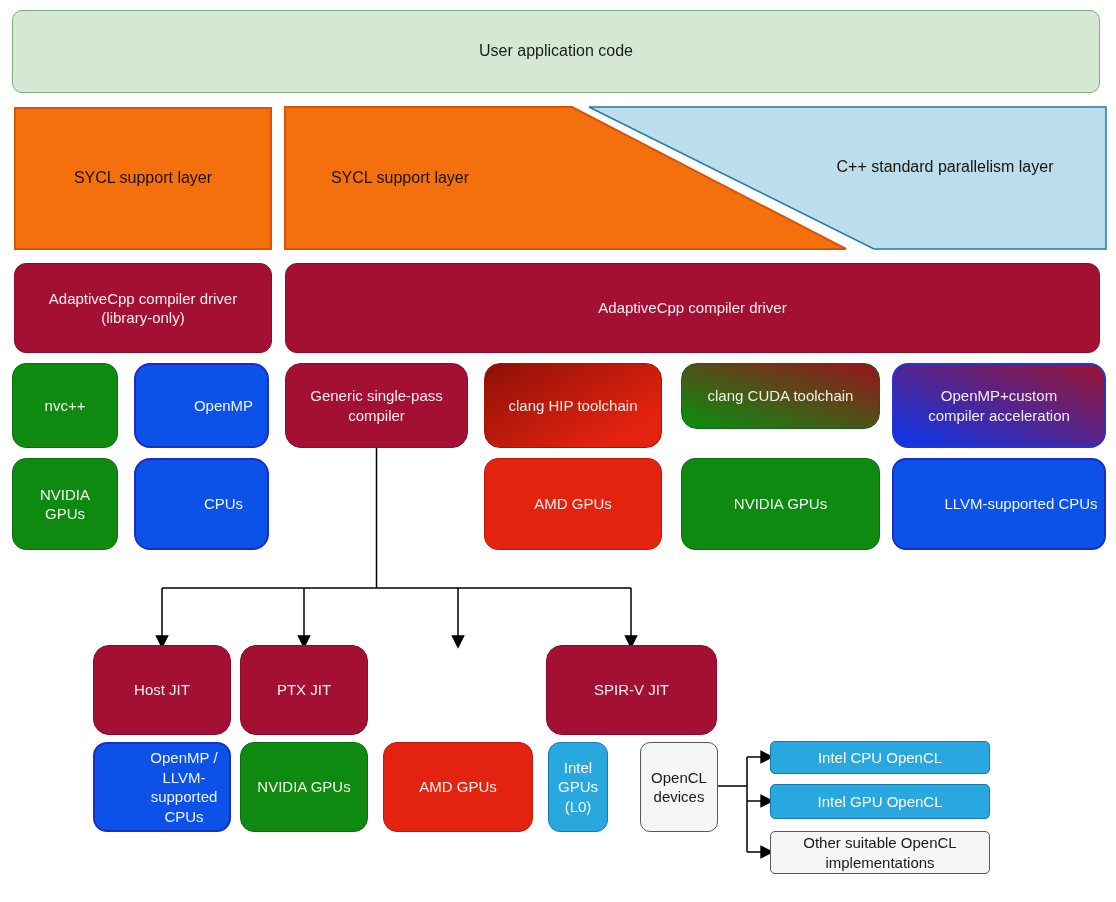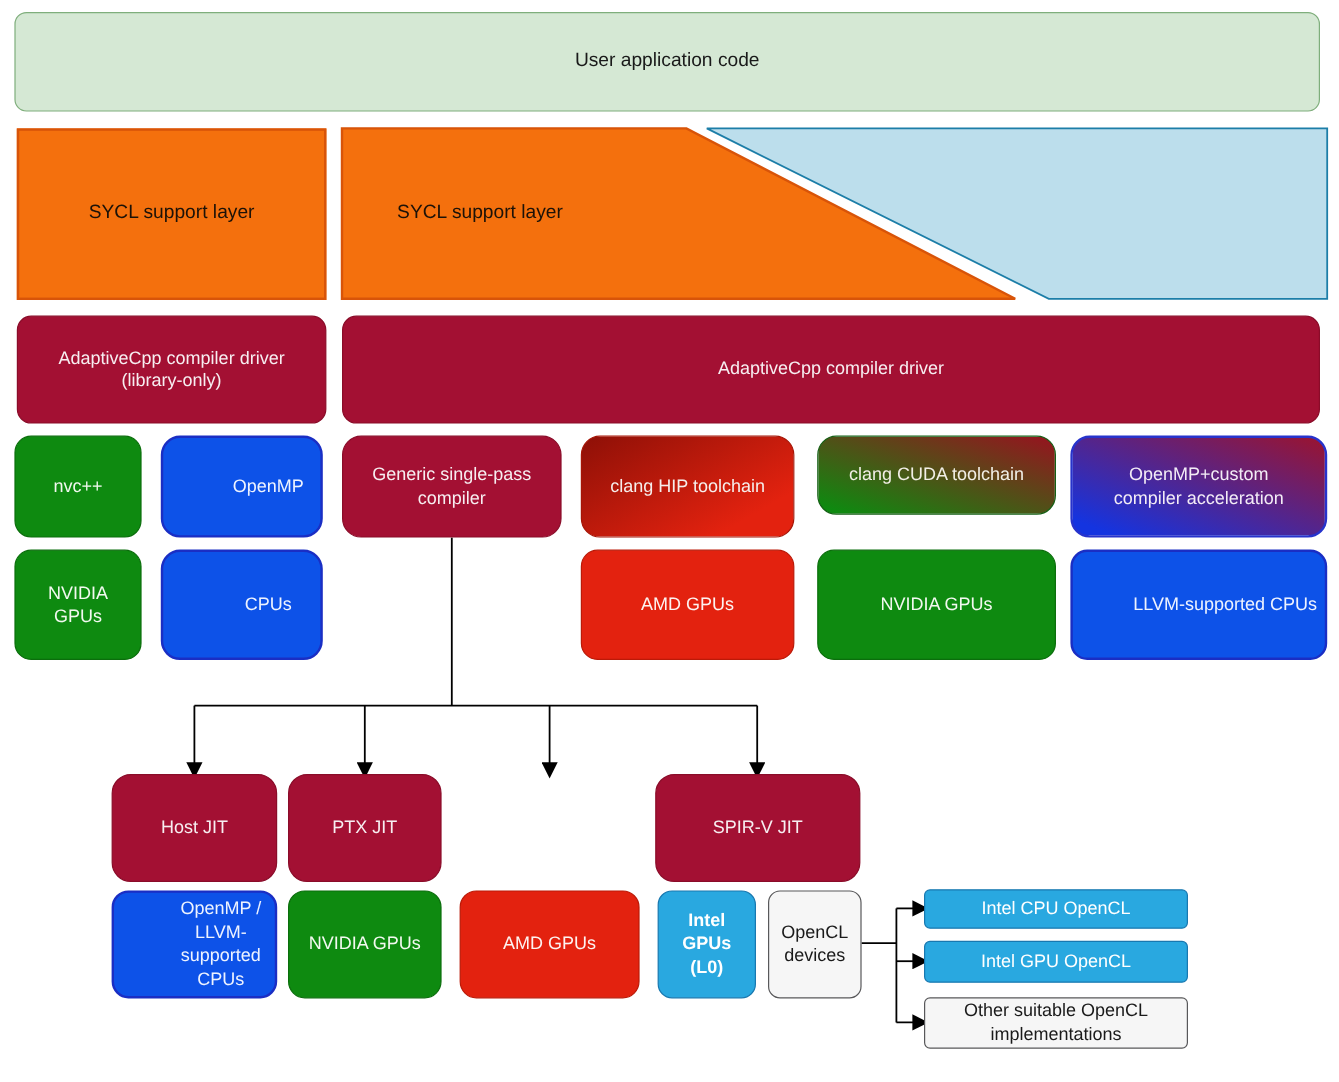--- a/index.html
+++ b/index.html
@@ -69,20 +69,23 @@
   <div class="box lightgreen fs16" style="left:12px;top:10px;width:1088px;height:83px;">
     <span>User application code</span>
   </div>
 
   <div class="box orange fs16" style="left:14px;top:107px;width:258px;height:143px;">
     <span>SYCL support layer</span>
   </div>
   <div class="box plain fs16" style="left:287px;top:107px;width:226px;height:143px;">
     <span>SYCL support layer</span>
   </div>
+  <div class="box plain fs16" style="left:790px;top:107px;width:310px;height:120px;">
+    <span>C++ standard parallelism layer</span>
+  </div>
 
   <div class="box crimson r12" style="left:14px;top:263px;width:258px;height:90px;">
     <span>AdaptiveCpp compiler driver
 (library-only)</span>
   </div>
   <div class="box crimson r12" style="left:285px;top:263px;width:815px;height:90px;">
     <span>AdaptiveCpp compiler driver</span>
   </div>
 
   <div class="box green r14" style="left:12px;top:363px;width:106px;height:85px;">
@@ -137,21 +140,21 @@
     <span>OpenMP /
 LLVM-supported
 CPUs</span>
   </div>
   <div class="box green r14" style="left:240px;top:742px;width:128px;height:90px;">
     <span>NVIDIA GPUs</span>
   </div>
   <div class="box red r14" style="left:383px;top:742px;width:150px;height:90px;">
     <span>AMD GPUs</span>
   </div>
-  <div class="box cyan r12" style="left:548px;top:742px;width:82px;height:90px;font-weight:bold;">
+  <div class="box cyan r12" style="left:548px;top:742px;width:60px;height:90px;">
     <span>Intel
 GPUs
 (L0)</span>
   </div>
   <div class="box gray r10" style="left:640px;top:742px;width:78px;height:90px;">
     <span>OpenCL
 devices</span>
   </div>
 
   <div class="box cyan r5" style="left:770px;top:741px;width:220px;height:33px;">

